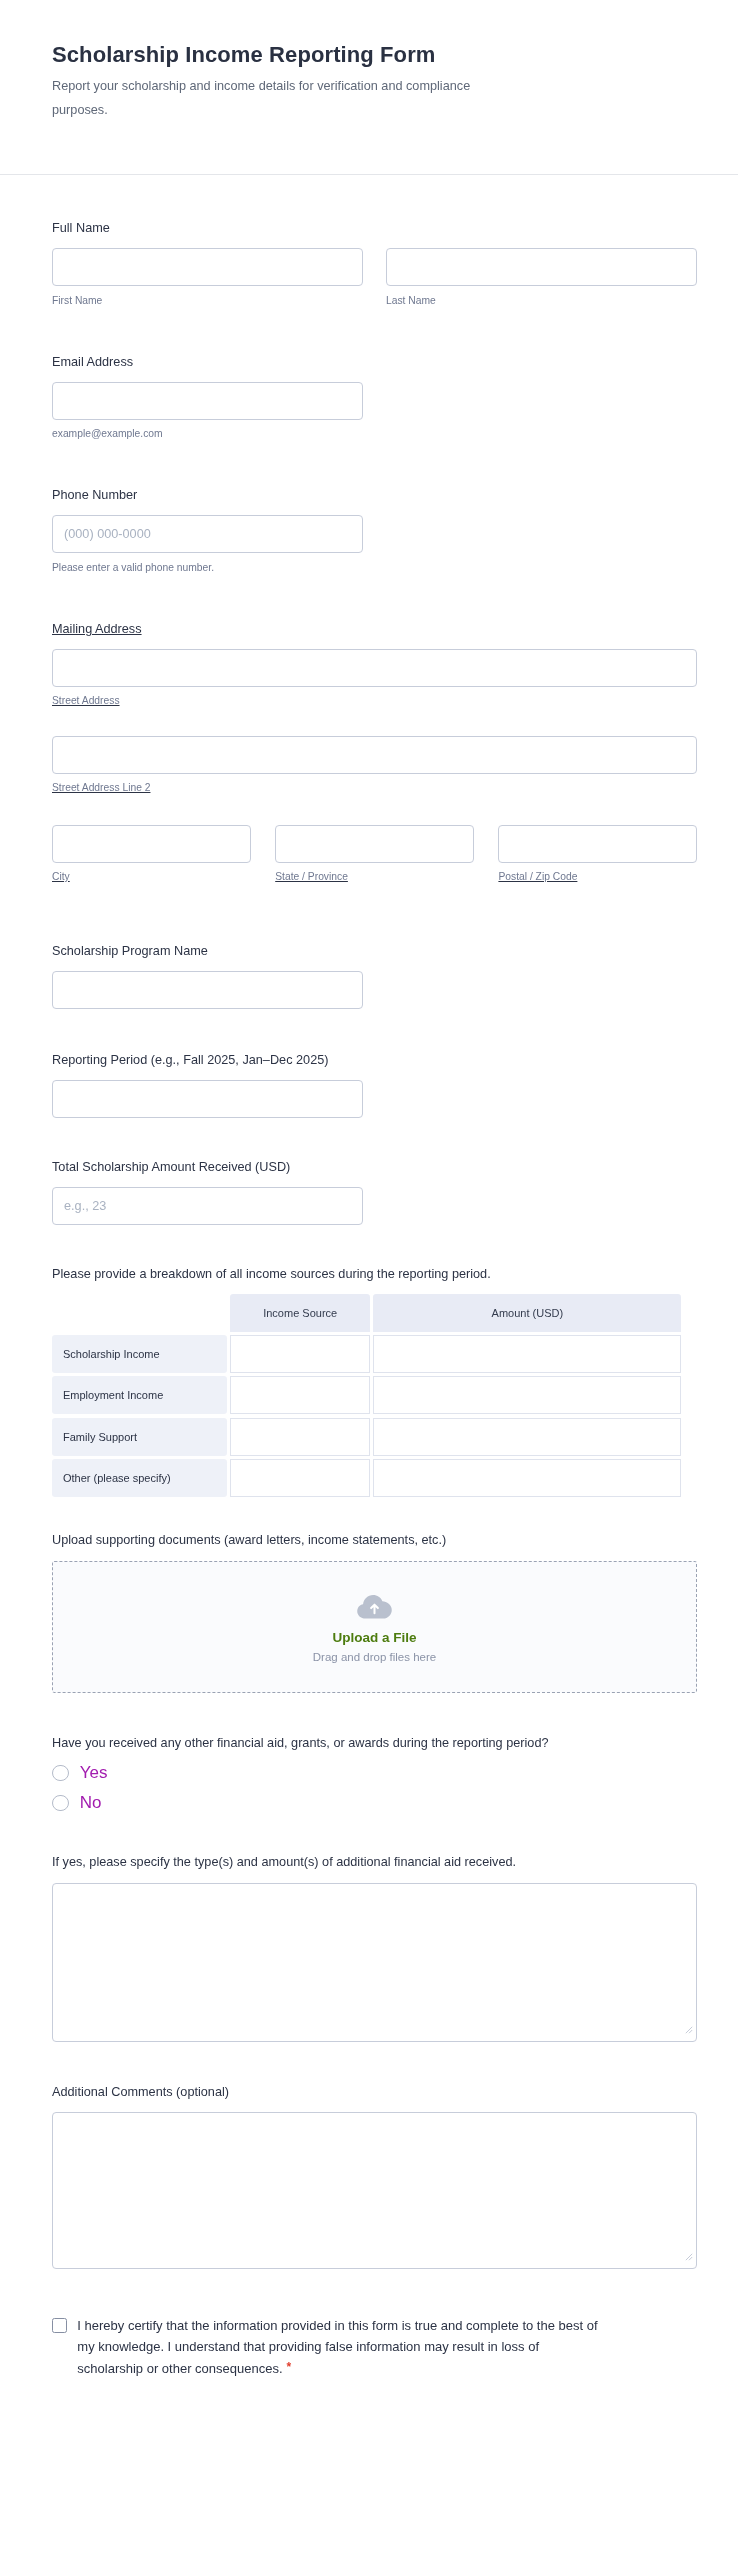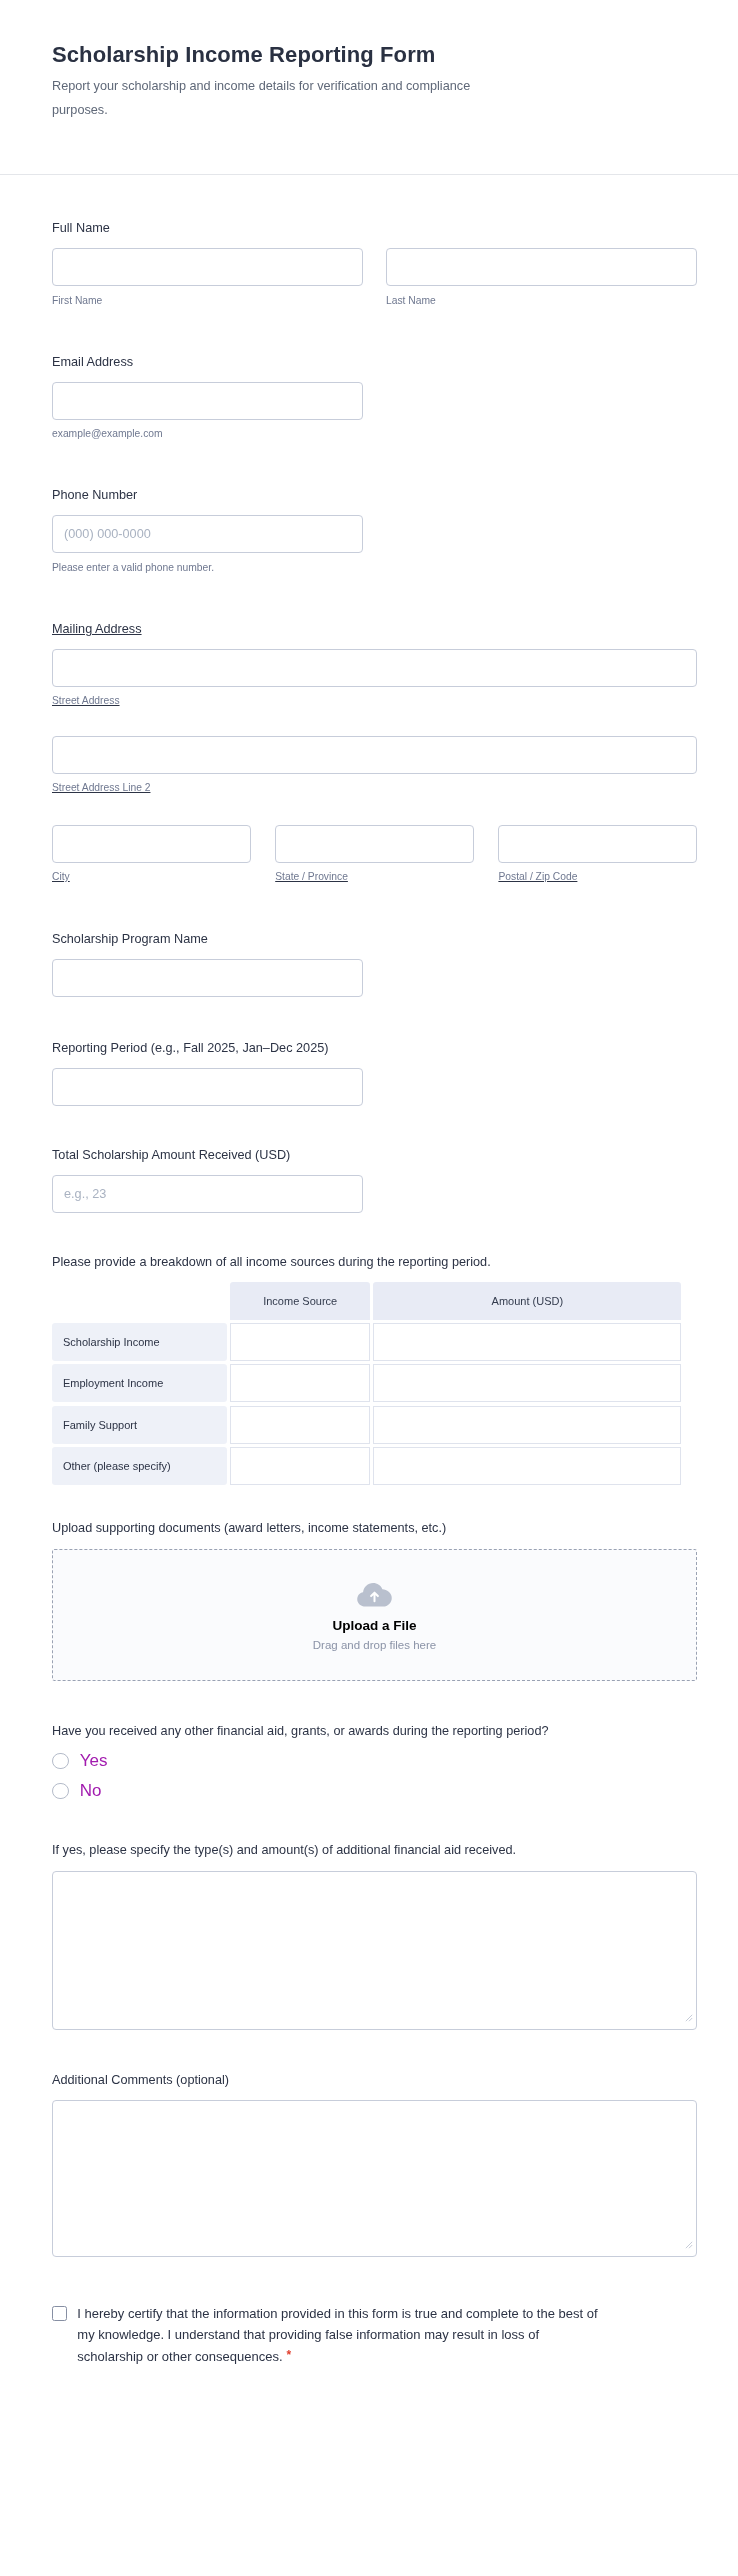--- a/index.html
+++ b/index.html
@@ -127,21 +127,21 @@
     display: flex;
     flex-direction: column;
     align-items: center;
     justify-content: center;
     cursor: pointer;
   }
   .dz-title {
     margin-top: 7.1px;
     font-size: 13.5px;
     font-weight: 700;
-    color: #000000;
+    color: #4d7c0f;
   }
   .dz-hint {
     margin-top: 6.3px;
     font-size: 11.5px;
     color: #8b93a7;
   }
   
   .radio-row {
     display: flex;
     align-items: center;
@@ -271,21 +271,21 @@
         <input type="text" class="text-input" style="">
         <div class="sub-label">State / Province</div>
       </div>
       <div>
         <input type="text" class="text-input" style="">
         <div class="sub-label">Postal / Zip Code</div>
       </div>
     </div>
   </div>
 
-  <div class="q" style="margin-top:44px;">
+  <div class="q" style="margin-top:56px;">
     <div class="q-label">Scholarship Program Name</div>
     <input type="text" class="text-input" style="">
   </div>
 
   <div class="q" style="margin-top:41px;">
     <div class="q-label">Reporting Period (e.g., Fall 2025, Jan–Dec 2025)</div>
     <input type="text" class="text-input" style="">
   </div>
 
   <div class="q" style="margin-top:39px;">

